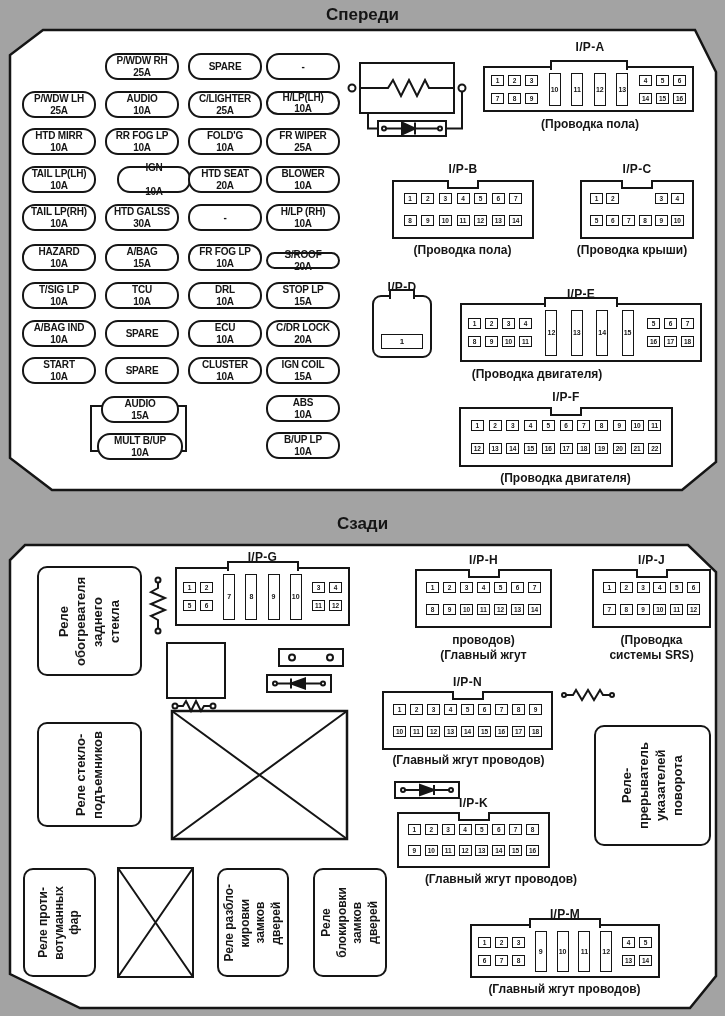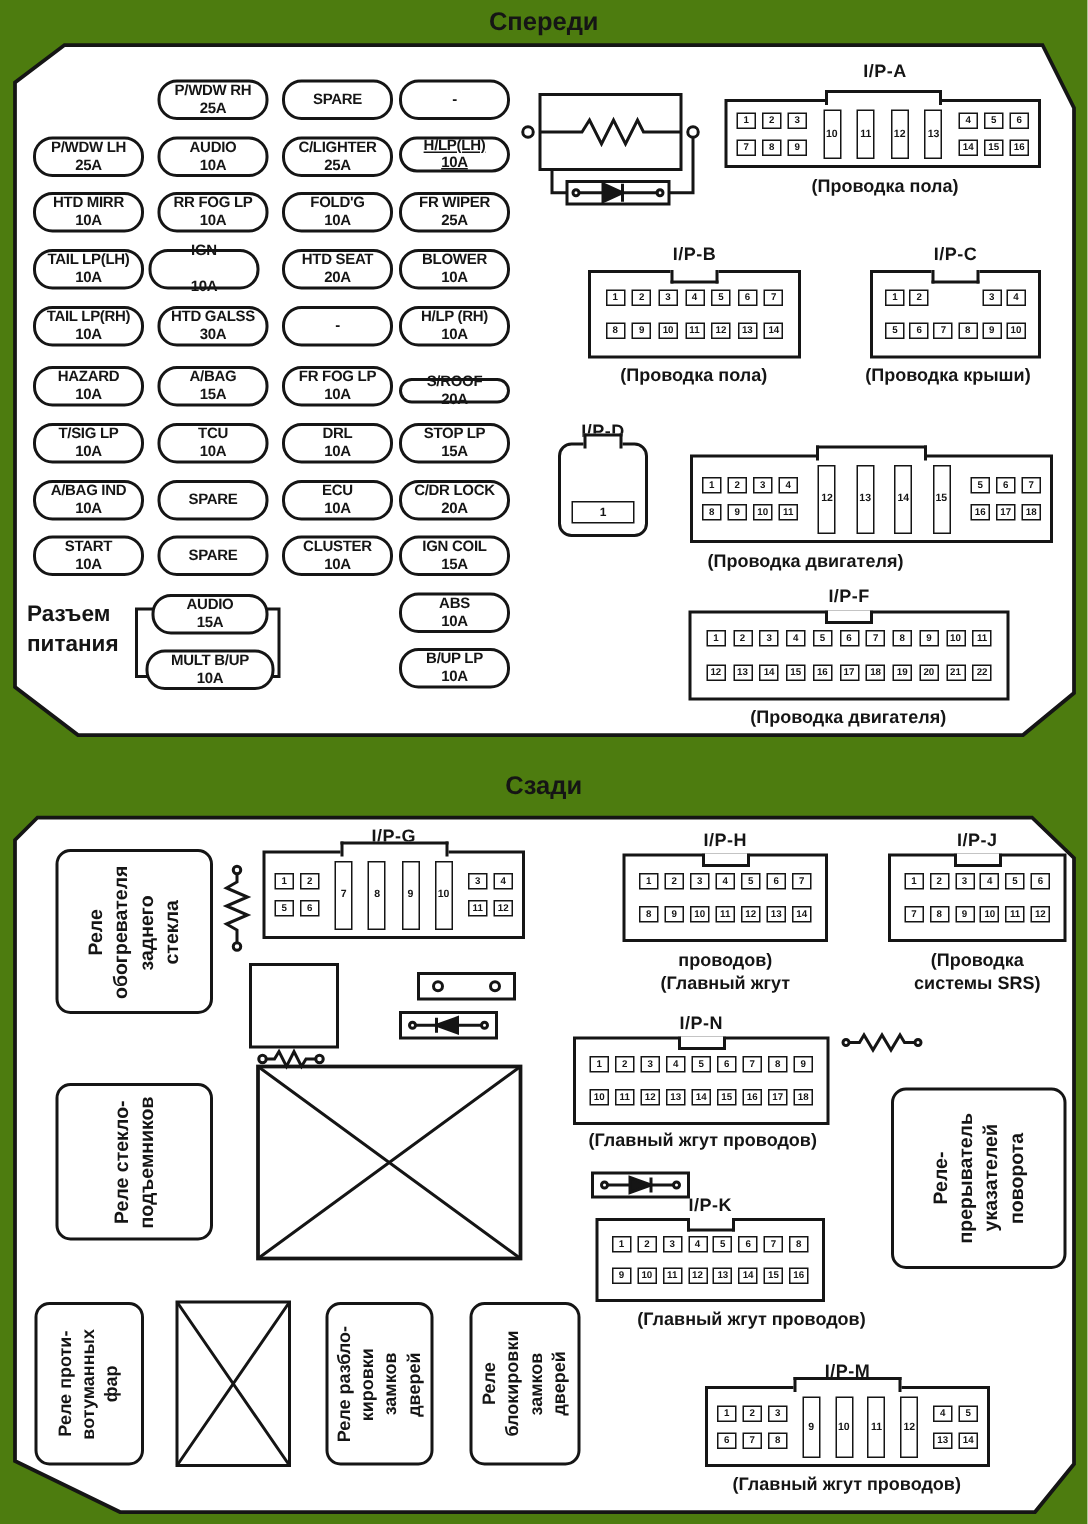--- a/index.html
+++ b/index.html
@@ -1,18 +1,18 @@
 <!DOCTYPE html>
 <html><head>
 <meta charset="utf-8">
 <style>
   *{margin:0;padding:0;box-sizing:border-box}
   html,body{background:#fff}
   body{font-family:"Liberation Sans","DejaVu Sans",sans-serif;color:#151515}
-  .canvas{position:relative;width:725px;height:1016px;background:#4d7c0f;overflow:hidden}
+  .canvas{position:relative;width:725px;height:1016px;background:#a3a3a3;overflow:hidden}
   .gfx{position:absolute;left:0;top:0}
   .sec-title{position:absolute;left:0;width:725px;text-align:center;font-weight:bold;font-size:17px}
   
   .fuse{position:absolute;border:2px solid #151515;border-radius:13px;background:#fff;display:flex;
         flex-direction:column;align-items:center;justify-content:center;font-weight:bold;font-size:10px;
         line-height:1.12;text-align:center;letter-spacing:-.2px;z-index:2}
   .power-label{position:absolute;left:18px;top:400px;width:84px;font-weight:bold;font-size:15px;line-height:1.3}
   .power-bracket{position:absolute;left:90px;top:405px;width:97px;height:47px;border:2px solid #151515;z-index:1}
   
   .conn-label{position:absolute;font-weight:bold;font-size:12px;text-align:center;letter-spacing:.3px}
@@ -114,21 +114,20 @@
     <g transform="translate(117,867)" fill="none" stroke="#151515" stroke-width="2">
       <rect x="1" y="1" width="75" height="109"></rect>
       <path d="M1 1 L76 110 M76 1 L1 110"></path>
     </g>
   </svg>
 
   <div class="sec-title" style="top:5px">Спереди</div>
   <div class="sec-title" style="top:514px">Сзади</div>
 
   <div class="power-bracket"></div>
-  <div class="power-label">Разъем питания</div>
   <div id="front-fuses" class="gfx" style="width:725px;height:1016px">
       <div class="fuse" style="left: 105px; top: 53px; width: 74px; height: 27px;">
         <div class="fl">P/WDW RH</div>
         <div class="fl">25A</div>
       </div>
       <div class="fuse" style="left: 188px; top: 53px; width: 74px; height: 27px;">
         <div class="fl">SPARE</div>
       </div>
       <div class="fuse" style="left: 266px; top: 53px; width: 74px; height: 27px;">
         <div class="fl">-</div>
@@ -138,21 +137,21 @@
         <div class="fl">25A</div>
       </div>
       <div class="fuse" style="left: 105px; top: 91px; width: 74px; height: 27px;">
         <div class="fl">AUDIO</div>
         <div class="fl">10A</div>
       </div>
       <div class="fuse" style="left: 188px; top: 91px; width: 74px; height: 27px;">
         <div class="fl">C/LIGHTER</div>
         <div class="fl">25A</div>
       </div>
-      <div class="fuse" style="left: 266px; top: 91px; width: 74px; height: 24px; text-decoration: underline;">
+      <div class="fuse" style="left: 266px; top: 91px; width: 74px; height: 24px;">
         <div class="fl">H/LP(LH)</div>
         <div class="fl">10A</div>
       </div>
       <div class="fuse" style="left: 22px; top: 128px; width: 74px; height: 27px;">
         <div class="fl">HTD MIRR</div>
         <div class="fl">10A</div>
       </div>
       <div class="fuse" style="left: 105px; top: 128px; width: 74px; height: 27px; justify-content: center;">
         <div class="fl">RR FOG LP</div>
         <div class="fl">10A</div>
@@ -162,21 +161,21 @@
         <div class="fl">10A</div>
       </div>
       <div class="fuse" style="left: 266px; top: 128px; width: 74px; height: 27px;">
         <div class="fl">FR WIPER</div>
         <div class="fl">25A</div>
       </div>
       <div class="fuse" style="left: 22px; top: 166px; width: 74px; height: 27px;">
         <div class="fl">TAIL LP(LH)</div>
         <div class="fl">10A</div>
       </div>
-      <div class="fuse" style="left: 99px; top: 166px; width: 74px; height: 27px; gap: 12px;">
+      <div class="fuse" style="left: 117px; top: 166px; width: 74px; height: 27px; gap: 12px;">
         <div class="fl">IGN</div>
         <div class="fl">10A</div>
       </div>
       <div class="fuse" style="left: 188px; top: 166px; width: 74px; height: 27px;">
         <div class="fl">HTD SEAT</div>
         <div class="fl">20A</div>
       </div>
       <div class="fuse" style="left: 266px; top: 166px; width: 74px; height: 27px;">
         <div class="fl">BLOWER</div>
         <div class="fl">10A</div>
@@ -363,20 +362,21 @@
   <div class="conn-caption" style="left: 548px; top: 243px; width: 168px;">
       <div class="cap-line">(Проводка крыши)</div>
     </div>
 
   <div class="conn-label" style="left: 350px; top: 280px; width: 104px;">I/P-D</div>
   <div class="conn-body single" style="left: 372px; top: 295px; width: 60px; height: 63px;">
       <div class="tab" style="width: 26px;"></div>
       <div class="wide-pin">1</div>
     </div>
 
+  <div class="conn-label" style="left: 460px; top: 287px; width: 242px;">I/P-E</div>
   <div class="conn-body slotted" style="left: 460px; top: 303px; width: 242px; height: 59px;">
       <div class="tab" style="width: 74px;"></div>
       <div class="pin-grid">
         <div class="pin-row">
           <div class="pin">1</div>
           <div class="pin">2</div>
           <div class="pin">3</div>
           <div class="pin">4</div>
         </div>
         <div class="pin-row">

